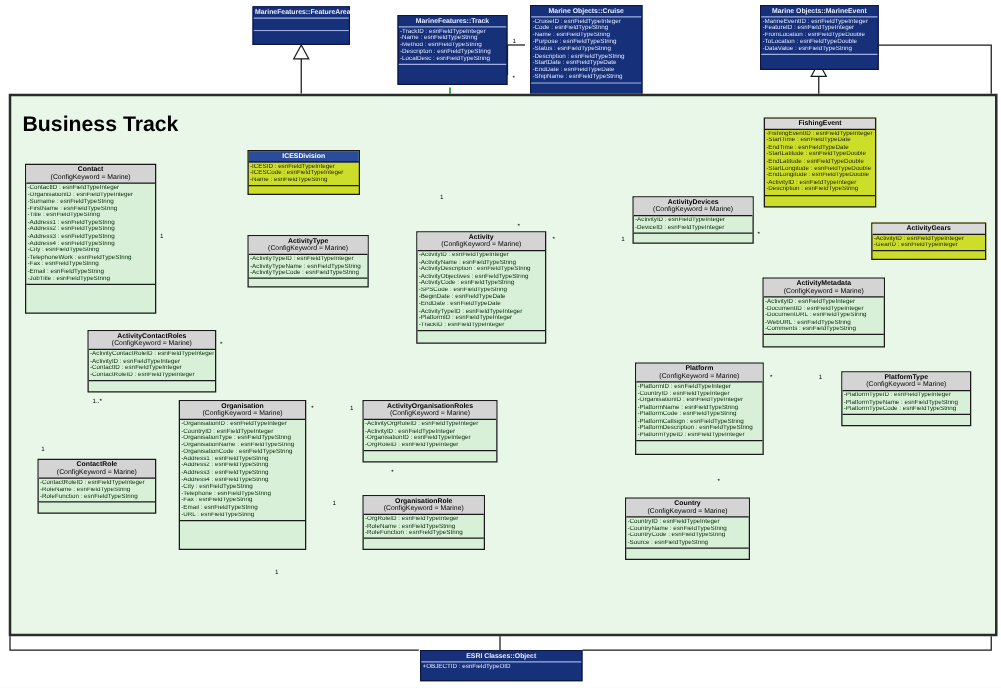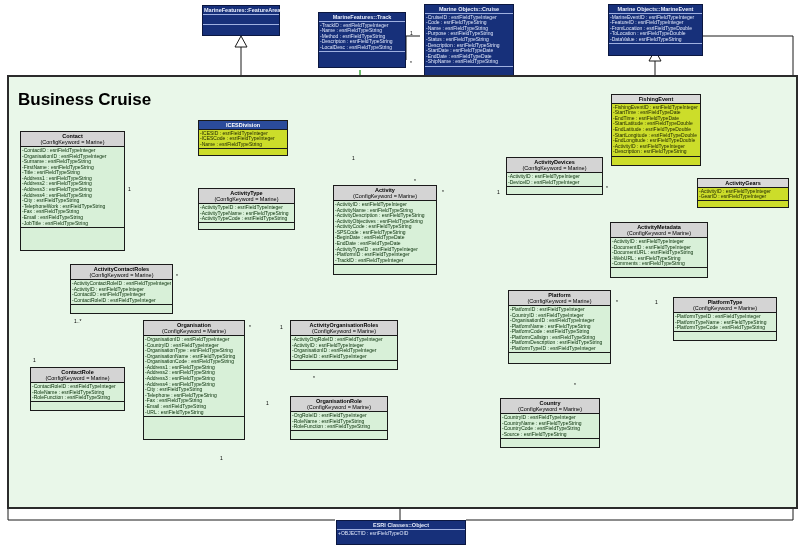--- a/index.html
+++ b/index.html
@@ -157,21 +157,21 @@
       <div>-MarineEventID : esriFieldTypeInteger</div>
       <div>-FeatureID : esriFieldTypeInteger</div>
       <div>-FromLocation : esriFieldTypeDouble</div>
       <div>-ToLocation : esriFieldTypeDouble</div>
       <div>-DataValue : esriFieldTypeString</div>
     </div>
     <div class="ops" style="height:6px;"></div>
   </div>
 
   <div class="pkg" style="left:7px;top:75px;width:787px;height:430px;"></div>
-  <div class="pkg-title" style="left:18px;top:90px;">Business Cruise</div>
+  <div class="pkg-title" style="left:18px;top:90px;">Business Track</div>
 
   <div class="cls yellow" style="left:198px;top:120px;width:90px;height:36px;">
     <div class="hdr" style="background:#2b4b9b;color:#fff;">
       <span class="nm">ICESDivision</span>
     </div>
     <div class="attrs">
       <div>-ICESID : esriFieldTypeInteger</div>
       <div>-ICESCode : esriFieldTypeInteger</div>
       <div>-Name : esriFieldTypeString</div>
     </div>

